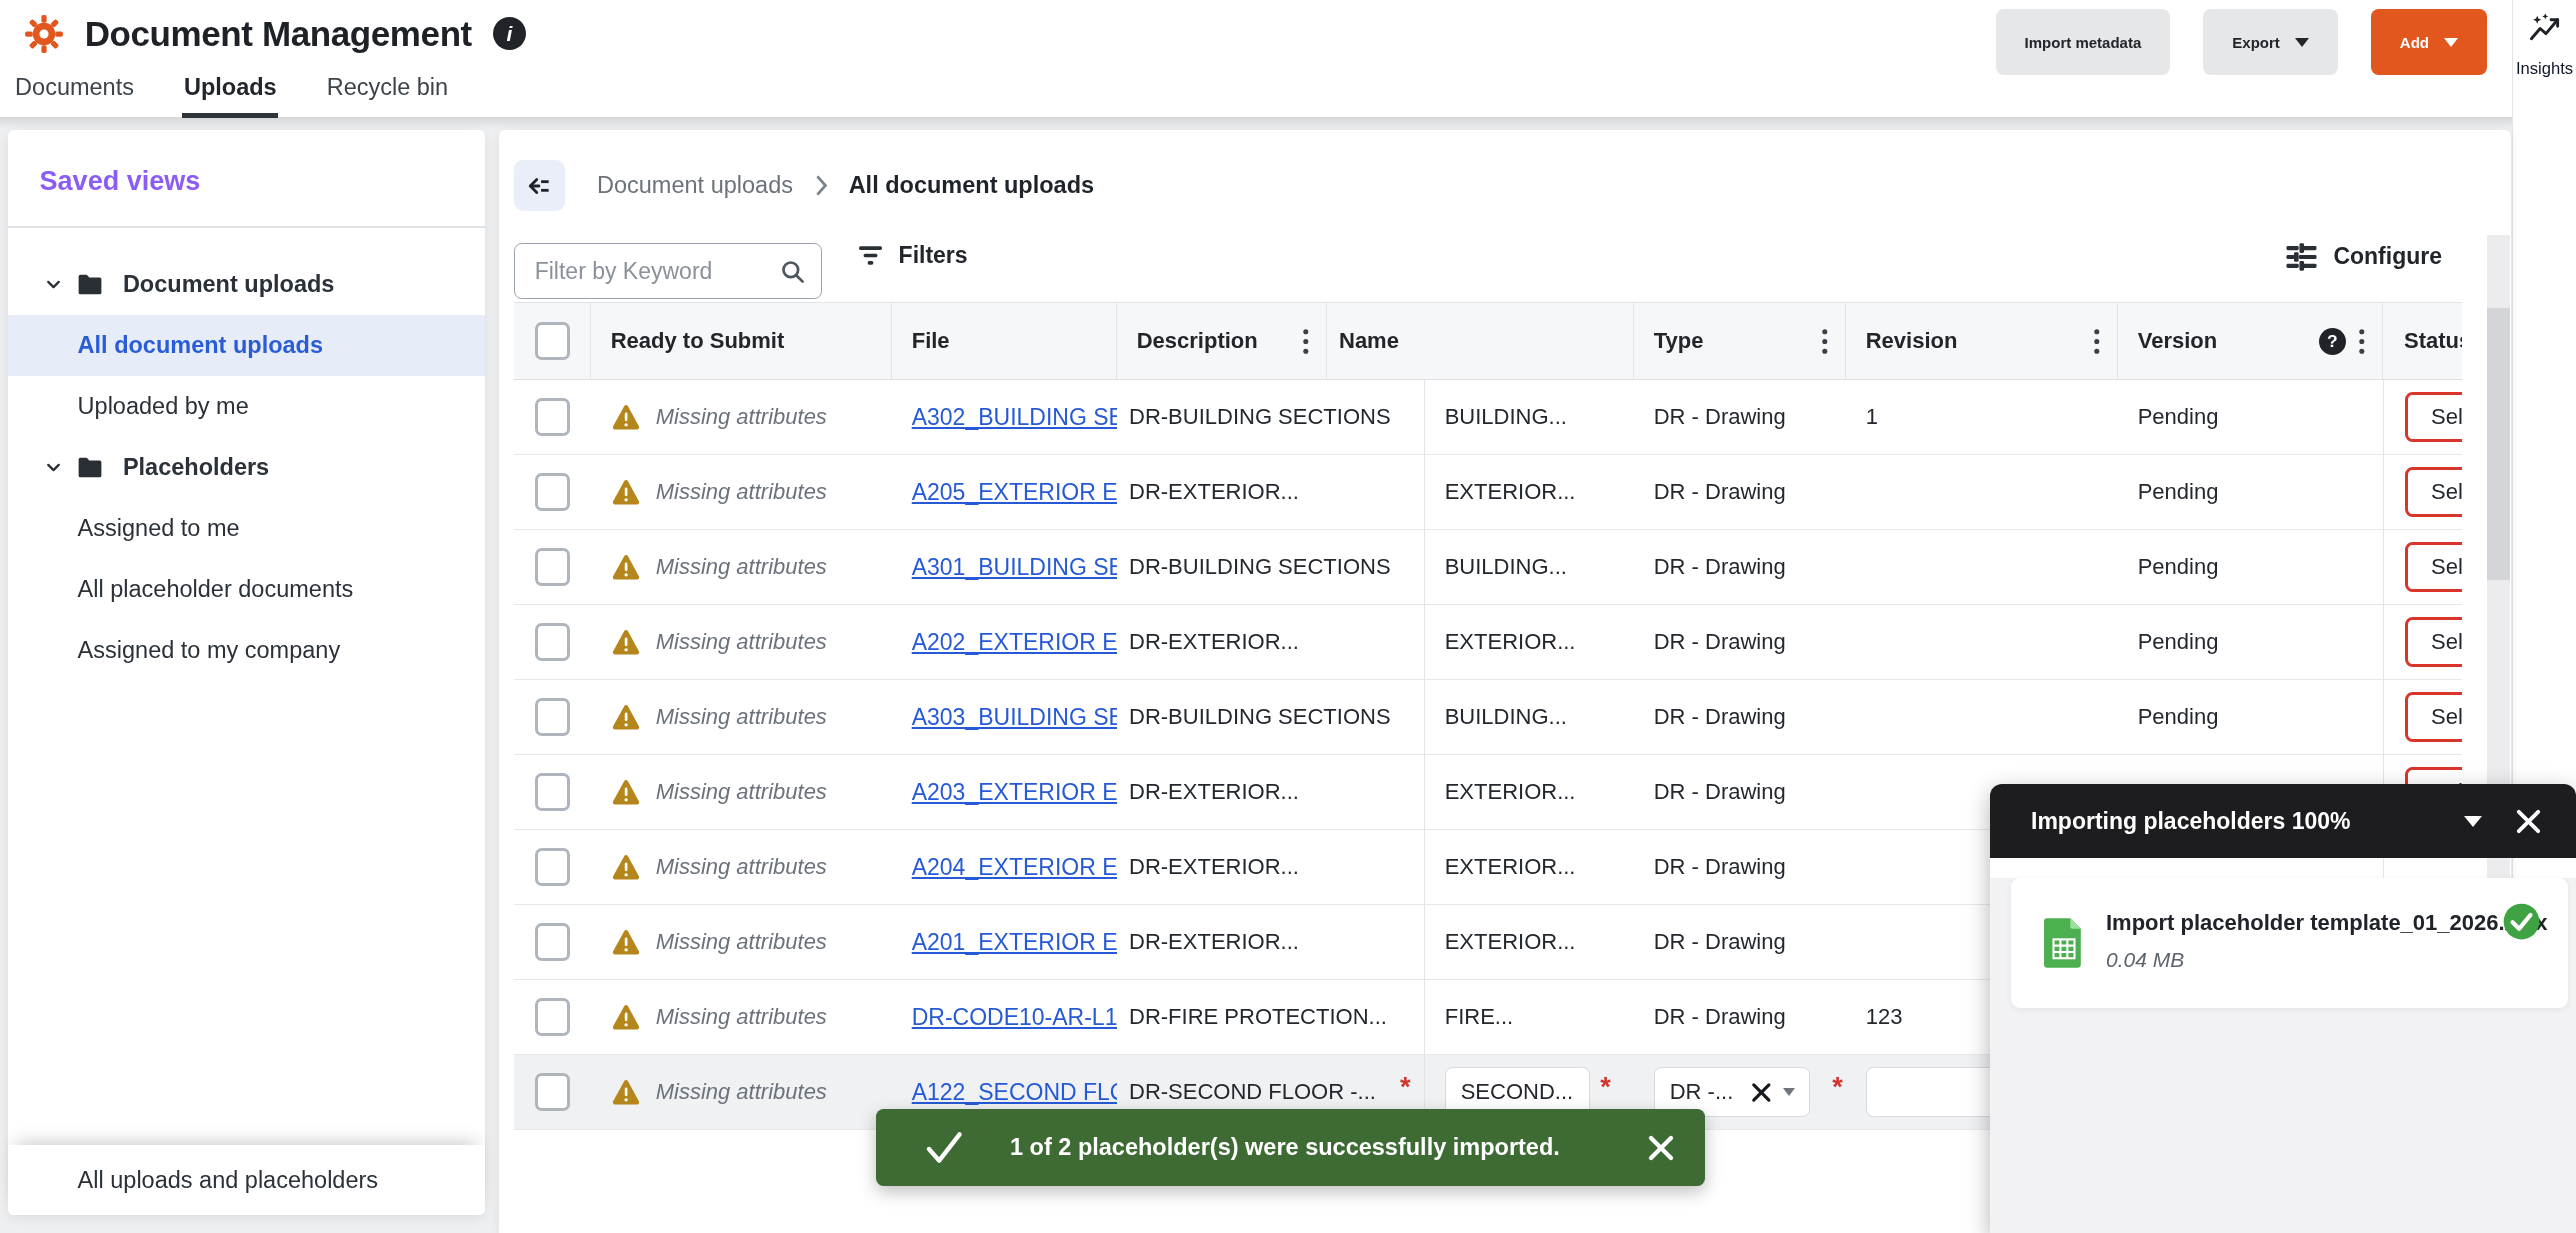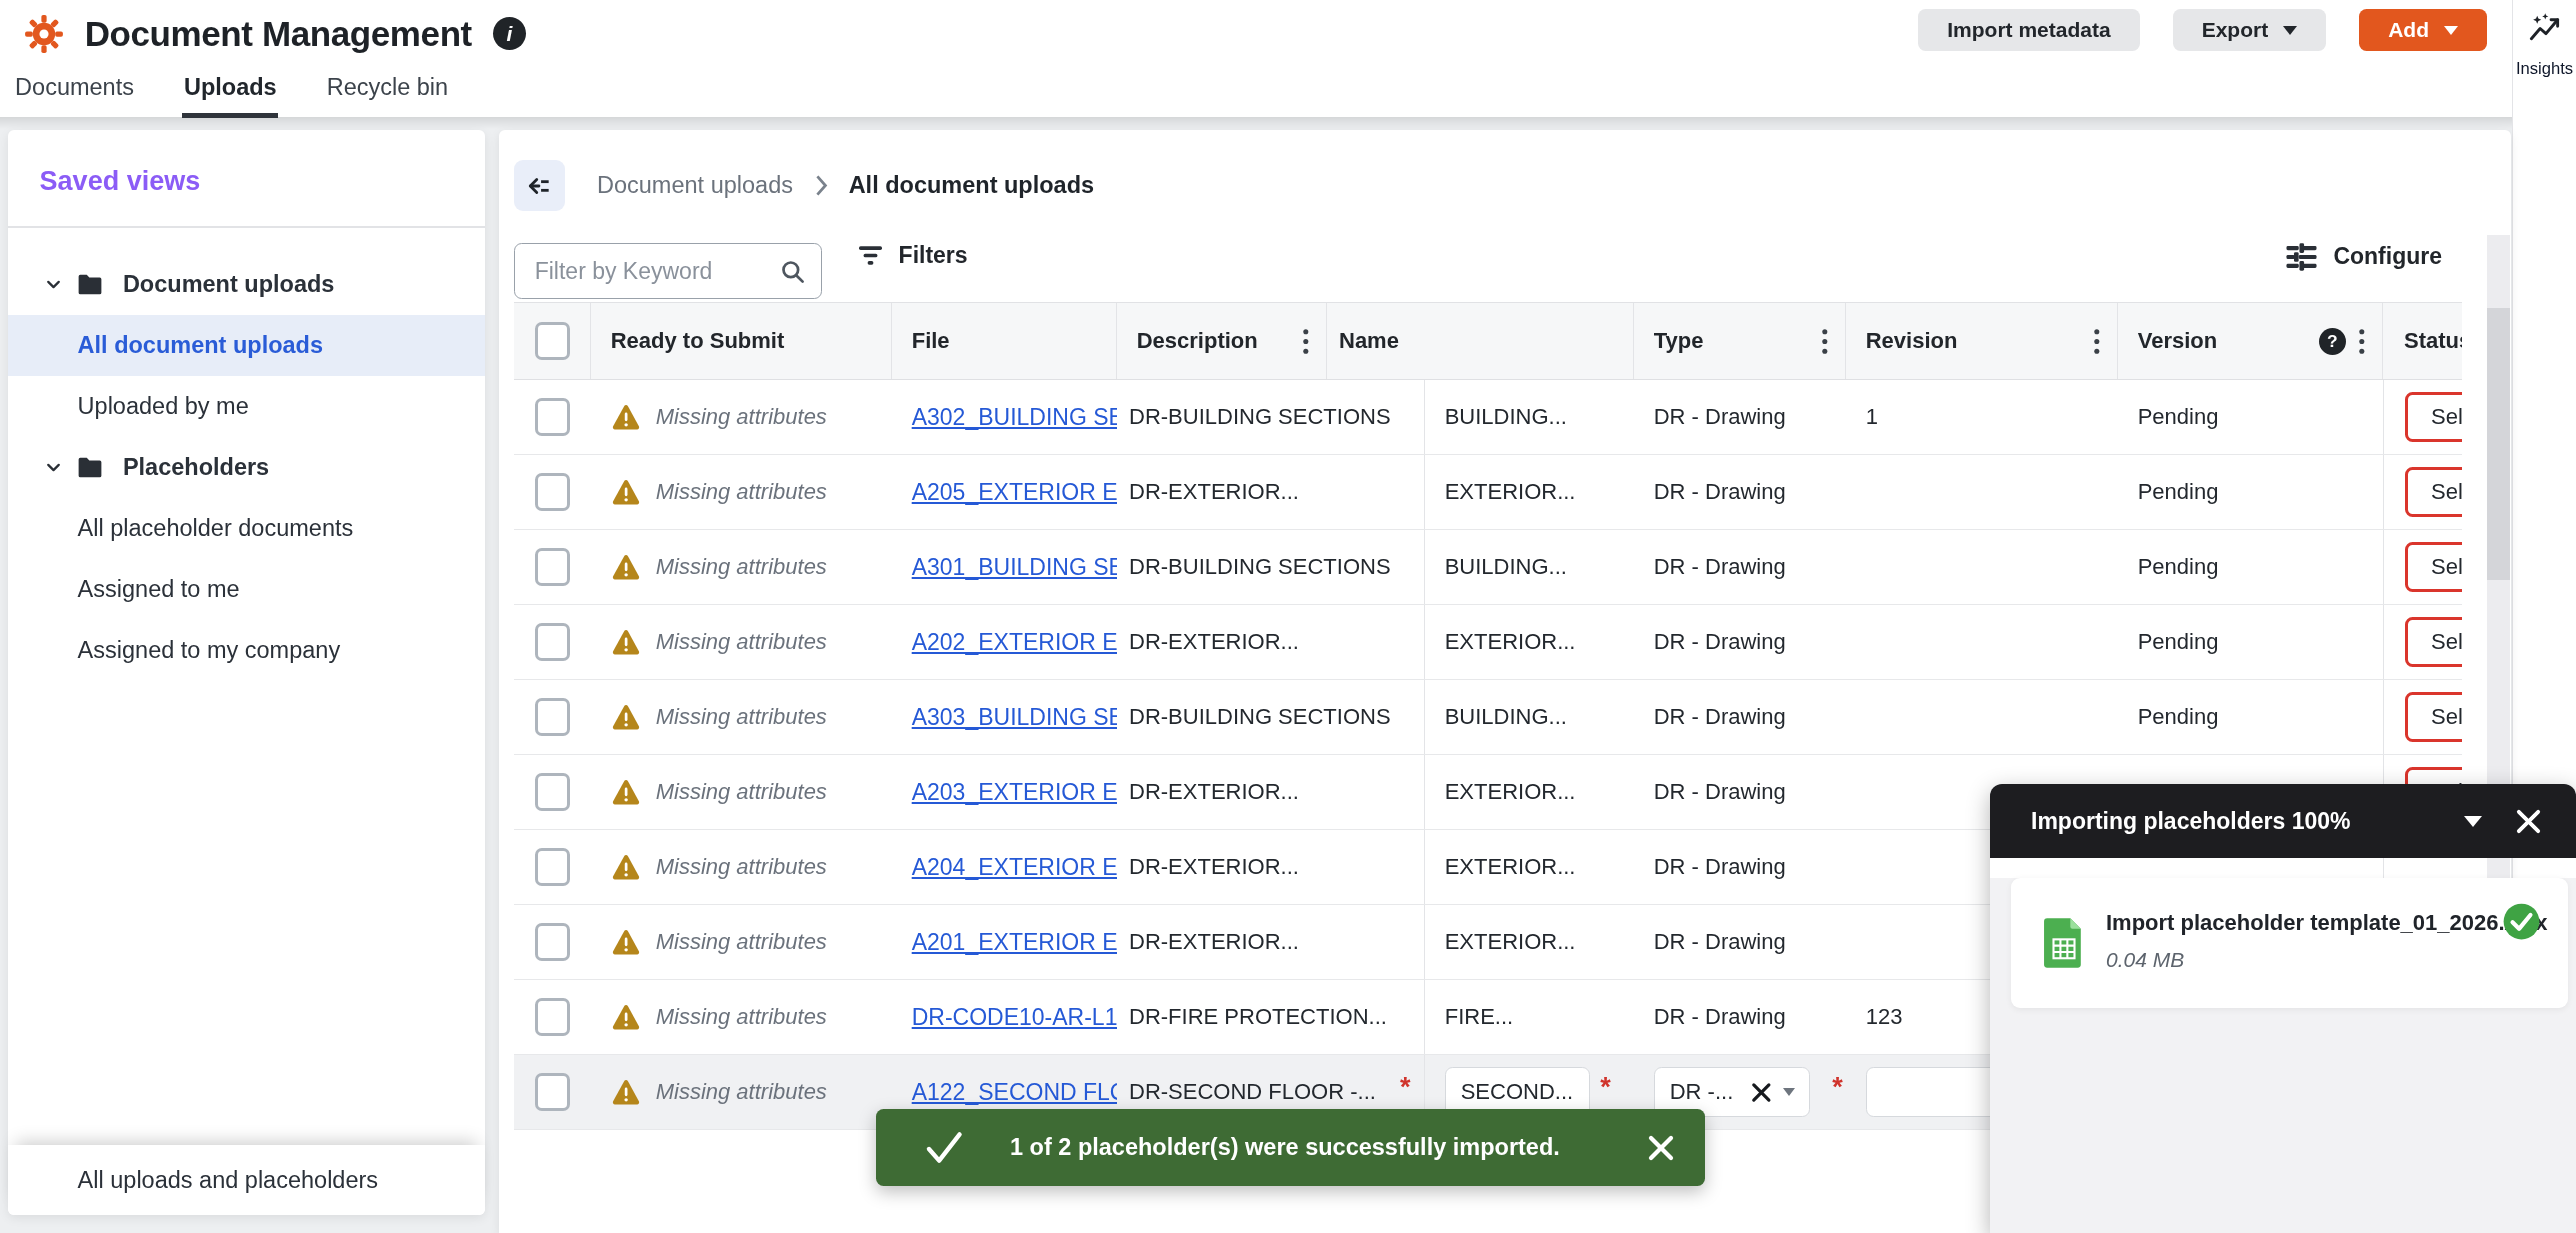--- a/index.html
+++ b/index.html
@@ -6,21 +6,21 @@
   .screen{position:relative;width:2576px;height:1233px;overflow:hidden;background:#fff;
           font-family:"Liberation Sans",sans-serif;color:#21262c;}
   
   .app-header{position:absolute;top:0;left:0;right:0;height:117px;background:#fff;z-index:20;}
   .header-row{height:67px;display:flex;align-items:center;padding-left:23px;}
   .logo{width:42px;height:42px;flex:0 0 auto;}
   .page-title{font-size:35px;font-weight:bold;margin-left:19.7px;letter-spacing:-0.4px;color:#1e2227;}
   .info-dot{width:33px;height:33px;border-radius:50%;background:#202428;color:#fff;display:flex;
             align-items:center;justify-content:center;font-size:21px;font-weight:bold;margin-left:21px;font-style:italic;}
   .header-actions{position:absolute;right:89px;top:9px;display:flex;gap:33px;align-items:center;}
-  .btn{height:42px;border-radius:7.6px;background:#e6e7e9;color:#22262b;font-size:21px;font-weight:bold;
+  .btn{height:66px;border-radius:7.6px;background:#e6e7e9;color:#22262b;font-size:15px;font-weight:bold;
        display:flex;align-items:center;padding:0 29px;border:none;cursor:pointer;}
   .btn .caret{width:0;height:0;border-left:7.6px solid transparent;border-right:7.6px solid transparent;
               border-top:9px solid currentColor;margin-left:15px;}
   .btn.primary{background:#e2571e;color:#fff;}
   
   .tabs{display:flex;gap:47px;padding-left:13.6px;height:51px;align-items:flex-end;}
   .tab{font-size:23.5px;color:#3c434b;padding:0 1.5px 12px 1.5px;border-bottom:5.3px solid transparent;cursor:pointer;}
   .tab.active{font-weight:bold;color:#21262c;border-bottom-color:#2f343b;}
   
   .content-bg{position:absolute;top:117px;left:0;right:0;bottom:0;background:#edeff1;}
@@ -208,24 +208,24 @@
         <div class="tree-row folder-row">
           <svg class="chev" viewBox="0 0 24 24" fill="none" stroke="#2a2f36" stroke-width="2.6">
             <polyline points="6,9 12,15 18,9" stroke-linecap="round" stroke-linejoin="round"></polyline>
           </svg>
           <svg class="folder" viewBox="0 0 24 20" fill="#2a2f36">
             <path d="M1.5 2.5 a1.5 1.5 0 0 1 1.5 -1.5 h6 l2.4 2.6 h9.6 a1.5 1.5 0 0 1 1.5 1.5 v12.4 a1.5 1.5 0 0 1 -1.5 1.5 h-18 a1.5 1.5 0 0 1 -1.5 -1.5 z"></path>
           </svg>
           <span class="t">Placeholders</span>
         </div>
         <div class="tree-row child">
+          <span class="t">Assigned to me</span>
+        </div>
+        <div class="tree-row child">
           <span class="t">All placeholder documents</span>
-        </div>
-        <div class="tree-row child">
-          <span class="t">Assigned to me</span>
         </div>
         <div class="tree-row child">
           <span class="t">Assigned to my company</span>
         </div>
       </div>
     <div class="sidebar-footer">All uploads and placeholders</div>
   </div>
 
   <div class="main">
     <div class="crumb-row">

